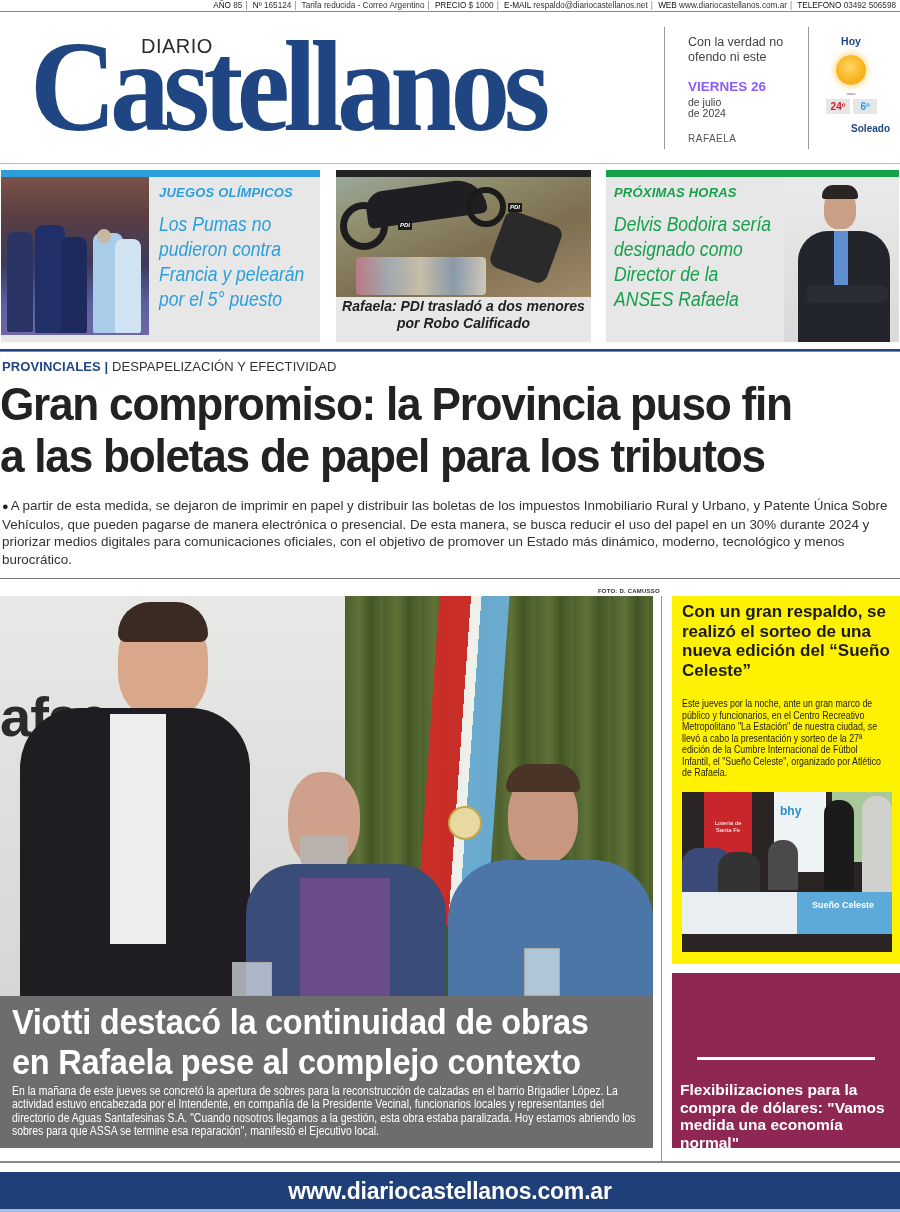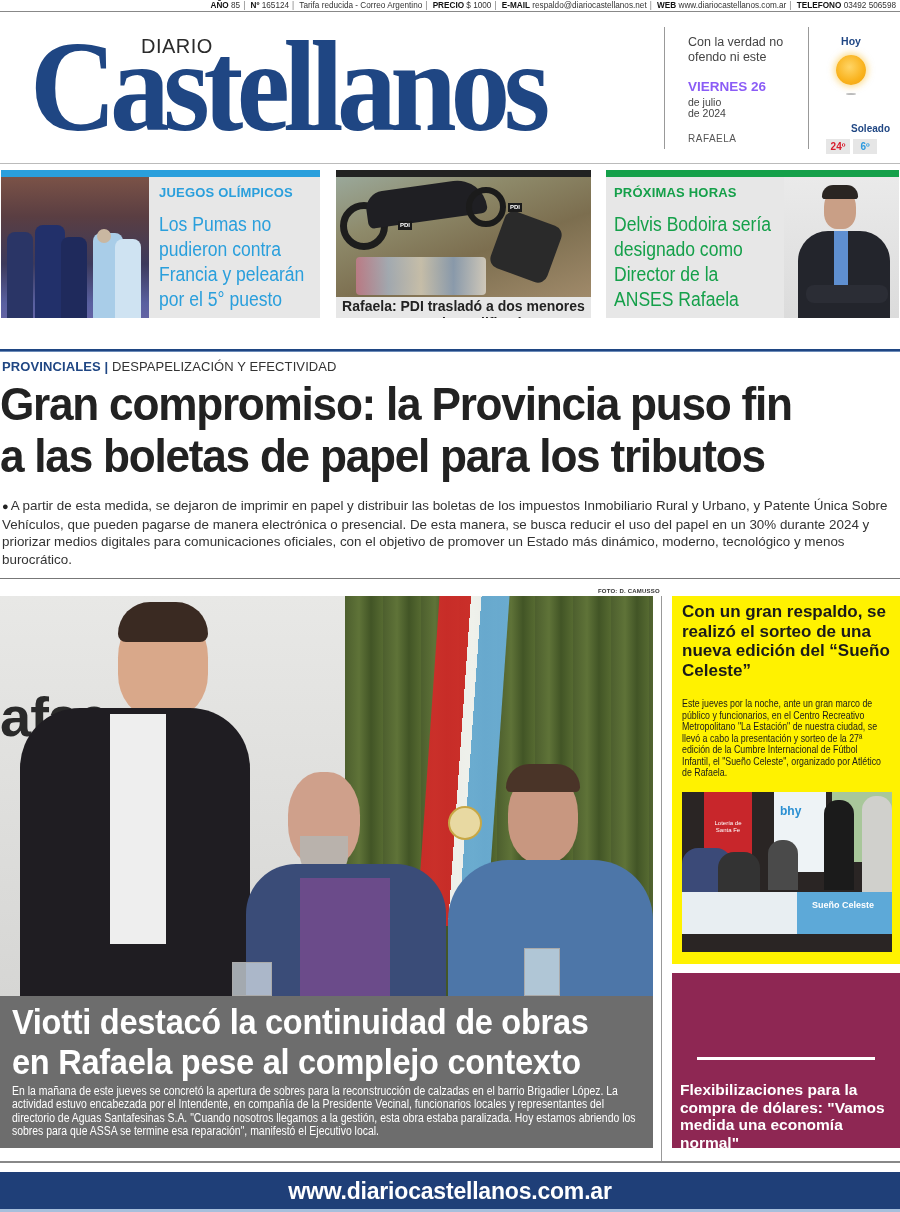--- a/index.html
+++ b/index.html
@@ -2,47 +2,47 @@
 <html><head>
 <meta charset="utf-8">
 <style>
   * { box-sizing: border-box; margin: 0; padding: 0; }
   html, body { width: 900px; height: 1212px; background: #fff; overflow: hidden; }
   body { font-family: "Liberation Sans", "DejaVu Sans", sans-serif; color: #222; position: relative; }
 
   
   .topbar { position: absolute; left: 0; top: 0; width: 900px; height: 12px; font-size: 8.2px; color: #333;
     text-align: right; padding-right: 4px; line-height: 11px; white-space: nowrap; border-bottom: 1px solid #888; }
-  .topbar b { font-weight: bold; color: #111; }
+  .topbar b { font-weight: normal; color: #111; }
   .topbar .sep { color: #777; margin: 0 3px; }
 
   
   .masthead { position: absolute; left: 0; top: 13px; width: 900px; height: 148px; }
   .logo-diario { position: absolute; left: 141px; top: 22px; font-size: 20px; color: #2b2b2b; letter-spacing: 0.5px; }
   .logo-main { position: absolute; left: 30px; top: 8px; font-family: "Liberation Serif", "DejaVu Serif", serif;
     font-size: 130px; font-weight: bold; color: #1f4683; letter-spacing: -7px; transform: scaleX(0.92); transform-origin: left top;
     line-height: 130px; font-style: normal; }
   .mast-div1 { position: absolute; left: 664px; top: 14px; width: 1px; height: 122px; background: #999; }
   .mast-div2 { position: absolute; left: 808px; top: 14px; width: 1px; height: 122px; background: #999; }
   .slogan { position: absolute; left: 688px; top: 22px; font-size: 12.5px; color: #444; line-height: 15px; width: 115px; }
   .dayname { position: absolute; left: 688px; top: 66px; font-size: 13.5px; font-weight: bold; color: #8b5cf6; }
   .datefull { position: absolute; left: 688px; top: 84px; font-size: 10.5px; color: #444; line-height: 11px; }
   .city { position: absolute; left: 688px; top: 120px; font-size: 10px; color: #555; letter-spacing: 0.5px; }
   .wx-hoy { position: absolute; left: 812px; top: 22px; width: 78px; text-align: center; font-size: 10.5px; font-weight: bold; color: #1f4683; }
   .sun { position: absolute; left: 836px; top: 42px; width: 30px; height: 30px; border-radius: 50%;
     background: radial-gradient(circle at 45% 40%, #ffd566 0%, #f9b21c 60%, #f0a010 100%); box-shadow: 0 0 6px 2px rgba(250,190,40,0.5); }
   .sun-shadow { position: absolute; left: 846px; top: 80px; width: 10px; height: 2px; background: #bbb; border-radius: 50%; }
-  .temp { position: absolute; top: 86px; height: 15px; font-size: 10px; font-weight: bold; line-height: 15px; text-align: center; background: #e6e6e6; margin-top: 40px; }
+  .temp { position: absolute; top: 86px; height: 15px; font-size: 10px; font-weight: bold; line-height: 15px; text-align: center; background: #e6e6e6; }
   .temp.max { left: 826px; width: 24px; color: #d81e2e; }
   .temp.min { left: 853px; width: 24px; color: #2d9be0; }
   .wx-cond { position: absolute; left: 812px; top: 110px; width: 78px; text-align: right; font-size: 10px; font-weight: bold; color: #1f4683; }
   .mast-bottom { position: absolute; left: 0; top: 150px; width: 900px; height: 1px; background: #bbb; }
 
   
-  .teaser { position: absolute; top: 170px; height: 148px; background: #e7e7e7; overflow: hidden; }
+  .teaser { position: absolute; top: 170px; height: 172px; background: #e7e7e7; overflow: hidden; font-style: italic; }
   .teaser .bar { position: absolute; left: 0; top: 0; width: 100%; height: 7px; }
   .t1 { left: 1px; width: 319px; }
   .t2 { left: 336px; width: 255px; }
   .t3 { left: 606px; width: 293px; }
   .photo { position: absolute; overflow: hidden; }
   .kicker { position: absolute; font-weight: bold; font-size: 13px; letter-spacing: 0.2px; }
   .t-head { position: absolute; font-family: "Liberation Sans Narrow", "Liberation Sans", sans-serif; font-size: 19.5px; line-height: 25px; transform: scaleX(0.9); transform-origin: left top; }
 
   
   .rugby { left: 0; top: 7px; width: 148px; height: 158px;

